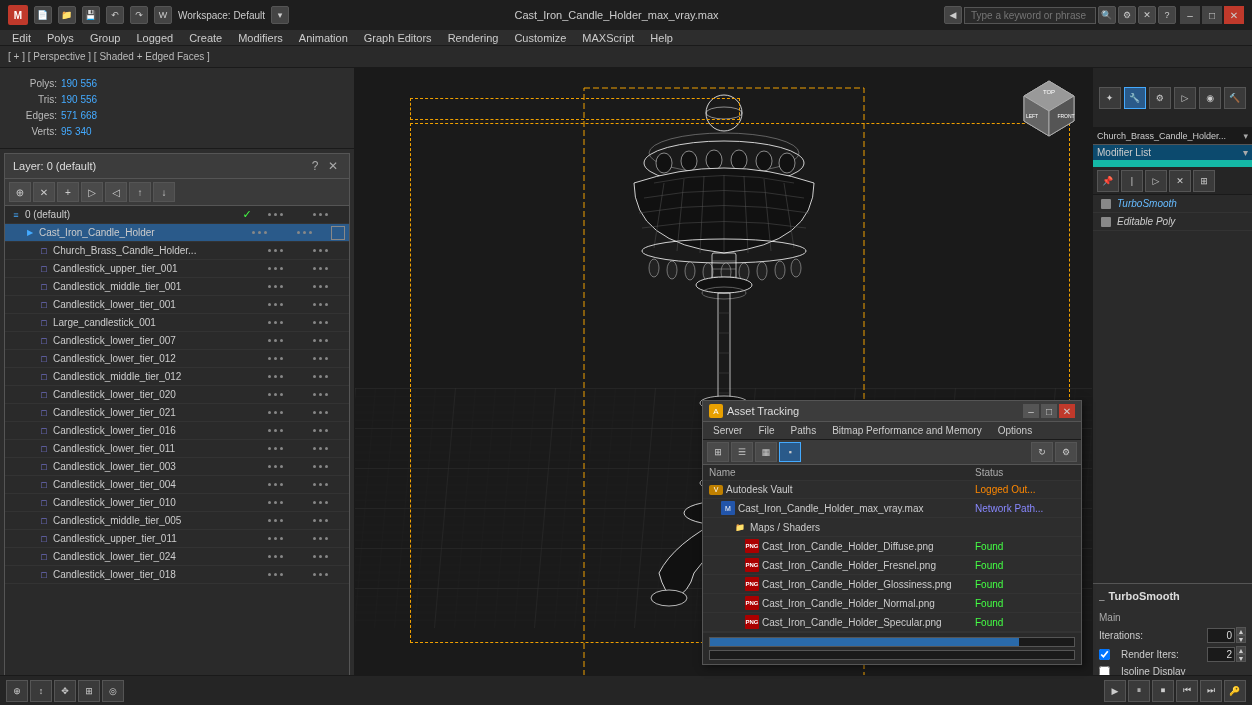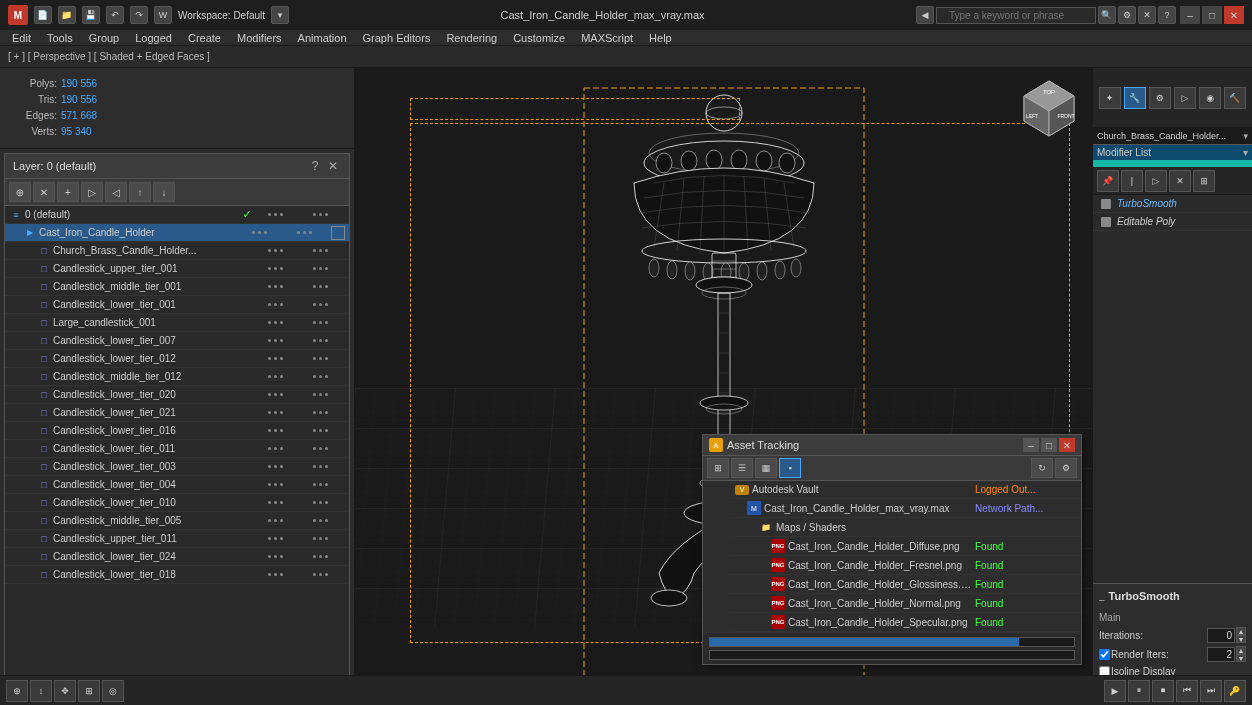--- a/index.html
+++ b/index.html
@@ -4,21 +4,21 @@
   <style>
     * { margin: 0; padding: 0; box-sizing: border-box; }
     body { width: 1252px; height: 705px; background: #3a3a3a; font-family: 'Segoe UI', Tahoma, sans-serif; font-size: 11px; color: #ddd; overflow: hidden; user-select: none; }
 
     
     #titlebar { height: 30px; background: #1e1e1e; display: flex; align-items: center; justify-content: space-between; padding: 0 8px; }
     #titlebar .left { display: flex; align-items: center; gap: 6px; }
     #titlebar .app-icon { width: 20px; height: 20px; background: #c0392b; border-radius: 2px; display: flex; align-items: center; justify-content: center; font-size: 10px; font-weight: bold; color: white; }
     #titlebar .tb-btn { width: 18px; height: 18px; background: #444; border: 1px solid #555; border-radius: 2px; cursor: pointer; display: flex; align-items: center; justify-content: center; font-size: 9px; color: #ccc; }
     #titlebar .title { color: #ccc; font-size: 11px; flex: 1; text-align: center; }
-    #titlebar .search-box { background: #2a2a2a; border: 1px solid #555; color: #aaa; padding: 2px 12px; font-size: 10px; width: 160px; }
+    #titlebar .search-box { background: #2a2a2a; border: 1px solid #555; color: #aaa; padding: 2px 6px; font-size: 10px; width: 132px; }
     #titlebar .win-btns { display: flex; gap: 2px; }
     #titlebar .win-btn { width: 20px; height: 18px; background: #444; border: none; color: #ccc; cursor: pointer; font-size: 10px; display: flex; align-items: center; justify-content: center; }
     #titlebar .win-btn.close { background: #c0392b; }
 
     
     #menubar { height: 16px; background: #2d2d2d; display: flex; align-items: center; padding: 0 4px; border-bottom: 1px solid #1a1a1a; }
     #menubar .menu-item { padding: 2px 8px; cursor: pointer; color: #ccc; font-size: 11px; }
 
     
     #statusbar { height: 22px; background: #2a2a2a; display: flex; align-items: center; padding: 0 8px; color: #bbb; font-size: 10px; border-bottom: 1px solid #1a1a1a; }
@@ -90,21 +90,21 @@
     .modifier-item { padding: 3px 8px; display: flex; align-items: center; gap: 4px; border-bottom: 1px solid #333; cursor: pointer; }
     .modifier-item .mod-name { font-size: 10px; font-style: italic; }
     .modifier-item.active .mod-name { color: #6bf; }
 
     #turbo-panel { background: #2d2d2d; border-top: 1px solid #555; padding: 6px; }
     #turbo-panel .tp-title { font-size: 11px; color: #ddd; margin-bottom: 6px; text-align: center; }
     #turbo-panel .tp-section { font-size: 10px; color: #aaa; margin-bottom: 4px; }
     #turbo-panel .tp-row { display: flex; align-items: center; justify-content: space-between; margin-bottom: 3px; }
     #turbo-panel .tp-label { font-size: 10px; color: #ccc; }
     #turbo-panel .tp-input { width: 35px; background: #1a1a1a; border: 1px solid #555; color: #ddd; text-align: right; font-size: 10px; padding: 1px 2px; }
-    #turbo-panel .tp-check { display: flex; align-items: center; gap: 1px; font-size: 10px; color: #ccc; }
+    #turbo-panel .tp-check { display: flex; align-items: center; gap: 11px; font-size: 10px; color: #ccc; }
     #turbo-panel .tp-check input { width: 11px; height: 11px; }
 
     
     #right-icons { height: 28px; background: #252525; display: flex; align-items: center; padding: 2px 4px; gap: 2px; border-bottom: 1px solid #1a1a1a; }
     #right-icons .ri-btn { width: 22px; height: 22px; background: #3a3a3a; border: 1px solid #555; cursor: pointer; display: flex; align-items: center; justify-content: center; font-size: 9px; color: #ccc; }
 
     
     #asset-panel { position: absolute; bottom: 40px; right: 170px; width: 380px; background: #2d2d2d; border: 1px solid #555; box-shadow: 2px 2px 8px rgba(0,0,0,0.5); z-index: 100; }
     #asset-titlebar { background: #3c3c3c; padding: 3px 6px; display: flex; align-items: center; justify-content: space-between; border-bottom: 1px solid #555; }
     #asset-titlebar .at-title { font-size: 11px; color: #ddd; display: flex; align-items: center; gap: 4px; }
@@ -117,21 +117,21 @@
     #asset-menubar .am-item { padding: 1px 6px; font-size: 10px; color: #ccc; cursor: pointer; }
 
     #asset-toolbar { background: #3a3a3a; padding: 2px 4px; display: flex; gap: 2px; border-bottom: 1px solid #555; }
     #asset-toolbar .at2-btn { width: 22px; height: 20px; background: #4a4a4a; border: 1px solid #555; cursor: pointer; display: flex; align-items: center; justify-content: center; font-size: 9px; color: #ccc; }
     #asset-toolbar .at2-btn.active { background: #2a5a8a; border-color: #4af; }
 
     #asset-header { display: flex; background: #2a2a2a; padding: 2px 6px; border-bottom: 1px solid #333; }
     #asset-header .ah-name { flex: 1; font-size: 10px; color: #aaa; }
     #asset-header .ah-status { width: 100px; font-size: 10px; color: #aaa; }
 
-    #asset-list { max-height: 200px; overflow-y: auto; margin-left: 26px; }
+    #asset-list { max-height: 200px; overflow-y: auto; }
     #asset-list::-webkit-scrollbar { width: 6px; }
     #asset-list::-webkit-scrollbar-track { background: #2a2a2a; }
     #asset-list::-webkit-scrollbar-thumb { background: #555; }
 
     .asset-row { display: flex; align-items: center; padding: 2px 6px; border-bottom: 1px solid #333; min-height: 18px; }
     .asset-row .ar-indent { display: inline-block; width: 12px; }
     .asset-row .ar-icon { width: 14px; height: 14px; margin-right: 3px; display: flex; align-items: center; justify-content: center; font-size: 8px; }
     .asset-row .ar-name { flex: 1; font-size: 10px; color: #ccc; white-space: nowrap; overflow: hidden; text-overflow: ellipsis; }
     .asset-row .ar-status { width: 100px; font-size: 10px; }
     .status-logged-out { color: #f80; }
@@ -181,21 +181,21 @@
     <div class="win-btns">
       <button class="win-btn">–</button>
       <button class="win-btn">□</button>
       <button class="win-btn close">✕</button>
     </div>
   </div>
 </div>
 
 <div id="menubar">
   <span class="menu-item">Edit</span>
-  <span class="menu-item">Tools</span>
+  <span class="menu-item">Polys</span>
   <span class="menu-item">Group</span>
   <span class="menu-item">Logged</span>
   <span class="menu-item">Create</span>
   <span class="menu-item">Modifiers</span>
   <span class="menu-item">Animation</span>
   <span class="menu-item">Graph Editors</span>
   <span class="menu-item">Rendering</span>
   <span class="menu-item">Customize</span>
   <span class="menu-item">MAXScript</span>
   <span class="menu-item">Help</span>
@@ -787,28 +787,39 @@
     <div class="at-title">
       <div class="at-icon">A</div>
       <span>Asset Tracking</span>
     </div>
     <div class="at-btns">
       <button class="at-btn">–</button>
       <button class="at-btn">□</button>
       <button class="at-btn close">✕</button>
     </div>
   </div>
+  <div id="asset-menubar">
+    <span class="am-item">Server</span>
+    <span class="am-item">File</span>
+    <span class="am-item">Paths</span>
+    <span class="am-item">Bitmap Performance and Memory</span>
+    <span class="am-item">Options</span>
+  </div>
   <div id="asset-toolbar">
     <button class="at2-btn">⊞</button>
     <button class="at2-btn">☰</button>
     <button class="at2-btn">▦</button>
     <button class="at2-btn active">▪</button>
     <div style="flex:1;"></div>
     <button class="at2-btn">↻</button>
     <button class="at2-btn">⚙</button>
+  </div>
+  <div id="asset-header">
+    <span class="ah-name">Name</span>
+    <span class="ah-status">Status</span>
   </div>
   <div id="asset-list">
 
     <div class="asset-row">
       <div class="ar-icon vault" style="font-size:7px;color:#fff;">V</div>
       <span class="ar-name">Autodesk Vault</span>
       <span class="ar-status status-logged-out">Logged Out...</span>
     </div>
 
     <div class="asset-row">

